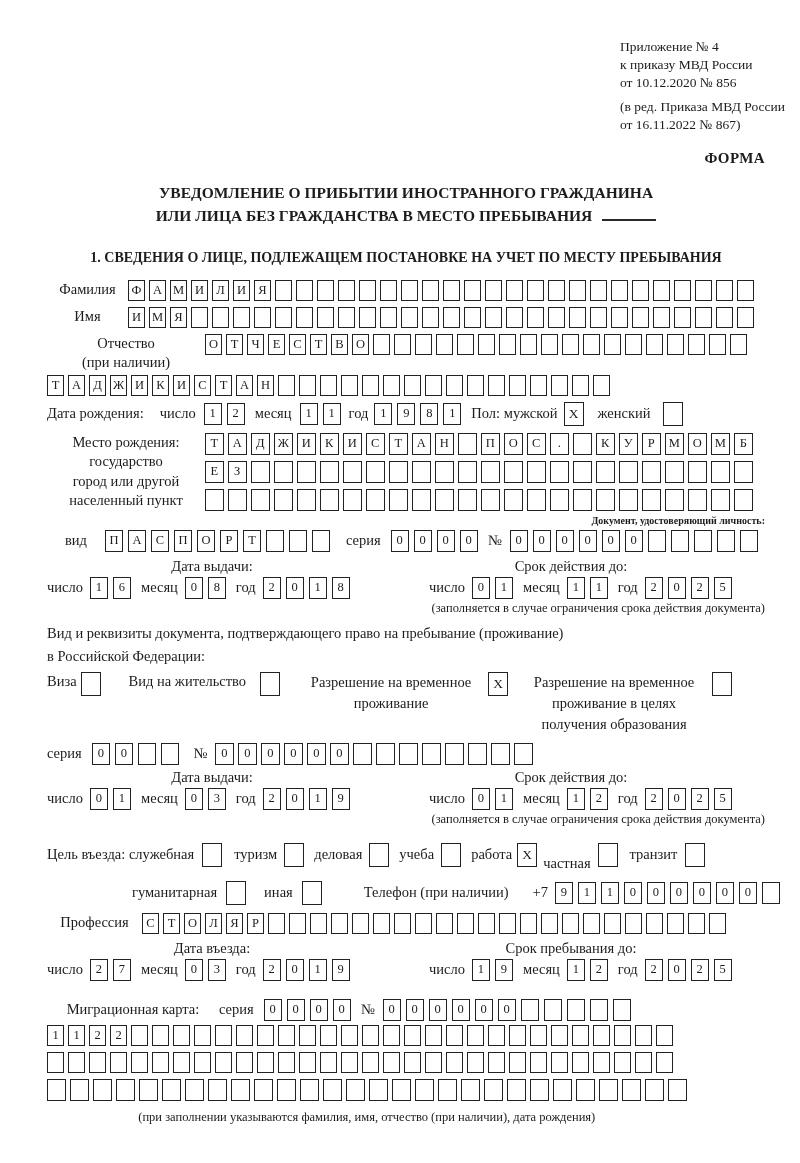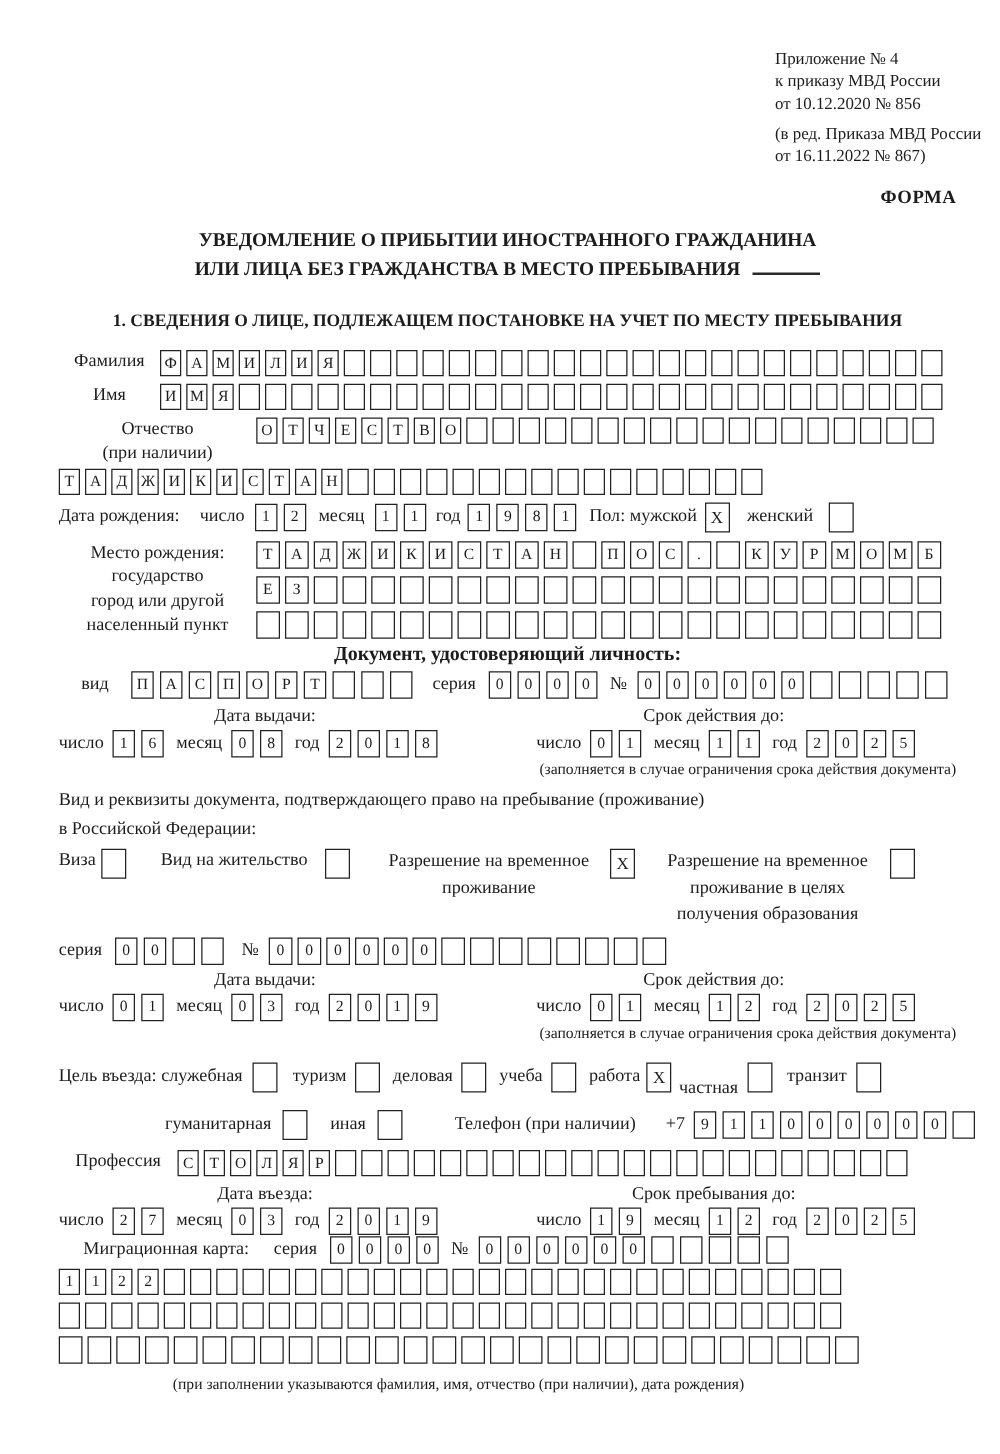--- a/index.html
+++ b/index.html
@@ -31,21 +31,21 @@
   .dualhead .dh-right{flex:1;text-align:center;}
   .daterow{display:flex;margin-top:2px;}
   .dgroup{display:flex;align-items:center;}
   .dgroup .lbl{margin-right:7px;}
   .dgroup .cells{margin-right:10px;}
   .dg-left{width:330px;}
   .dg-right{margin-left:52px;}
   .note-right{font-size:12.5px;text-align:right;margin-top:2px;}
   .plain{font-size:14.5px;}
   .ctr{text-align:center;}
-  .doc-heading{font-weight:bold;font-size:16px;text-align:center;margin-top:4px;}
+  .doc-heading{font-weight:bold;font-size:10px;text-align:right;margin-top:4px;}
   .chk-label-multi{font-size:14.5px;text-align:center;line-height:1.45;}
   .rep-note{font-size:12.5px;margin-top:9px;}
 </style>
 </head>
 <body>
 
 <div class="sheet">
 
   <div class="annex">
     <div>Приложение № 4</div>
@@ -636,21 +636,21 @@
       <span class="lbl">год</span>
       <div class="cells md">
           <div class="cb">2</div>
           <div class="cb">0</div>
           <div class="cb">2</div>
           <div class="cb">5</div>
         </div>
     </div>
   </div>
 
-  <div class="row" style="margin-top:1px;">
+  <div class="row" style="margin-top:18px;">
     <span class="lbl" style="width:172px;">Миграционная карта:</span>
     <span class="lbl" style="margin-right:10px;">серия</span>
     <div class="cells md">
         <div class="cb">0</div>
         <div class="cb">0</div>
         <div class="cb">0</div>
         <div class="cb">0</div>
       </div>
     <span class="lbl" style="margin:0 8px 0 10px;">№</span>
     <div class="cells md">

